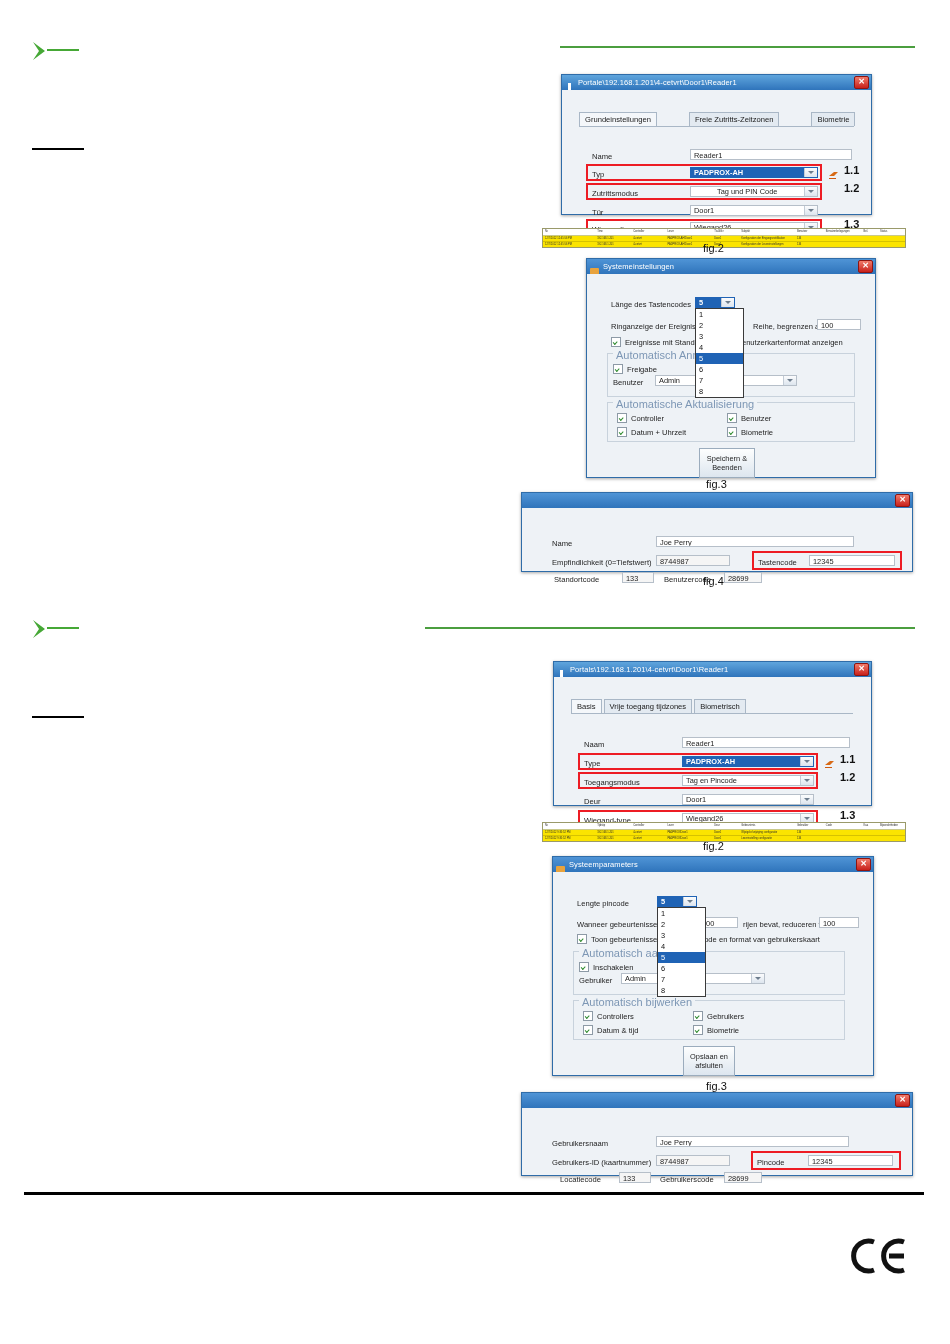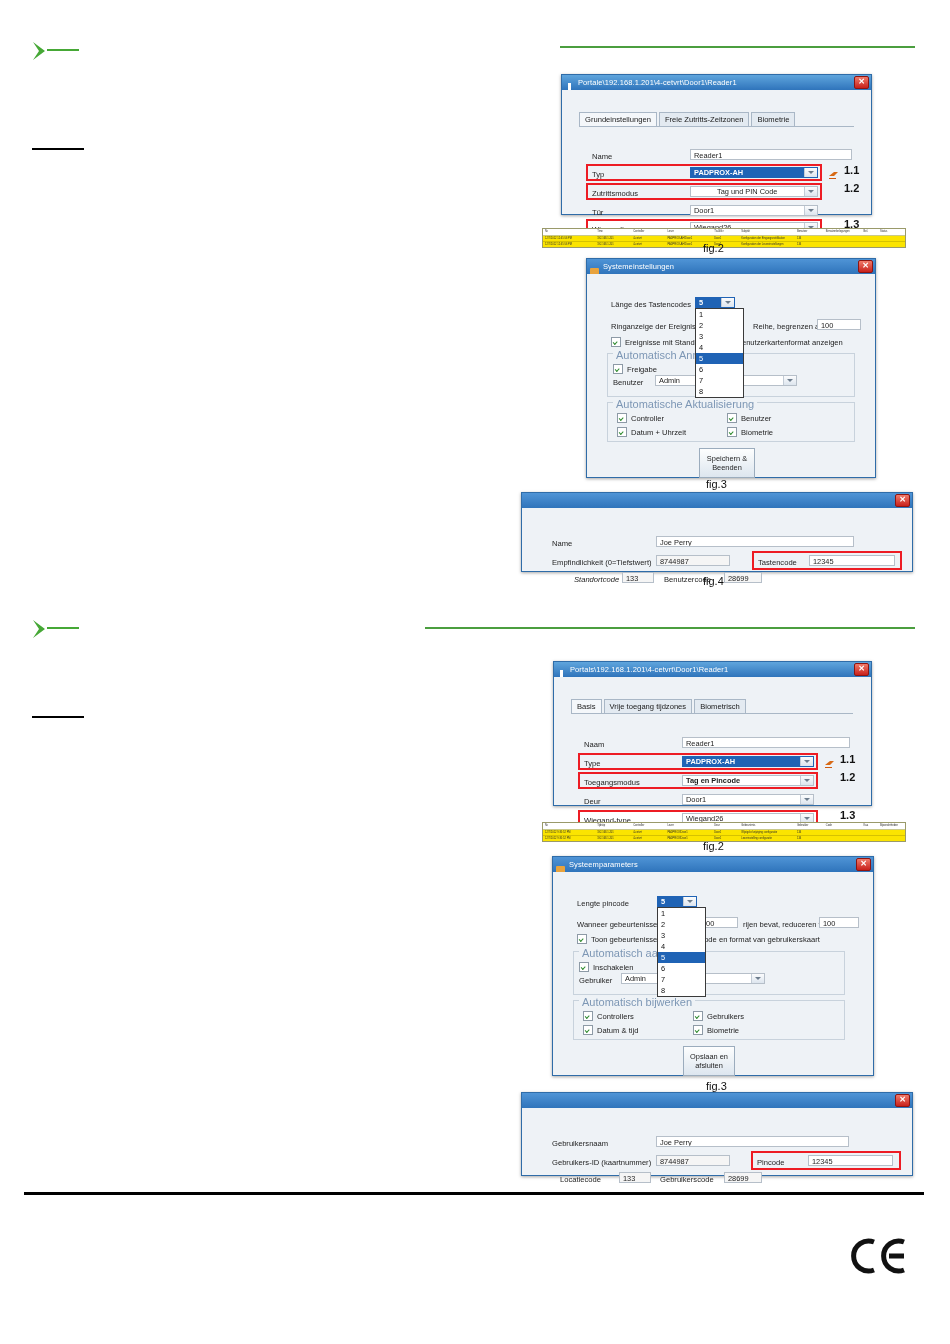--- a/index.html
+++ b/index.html
@@ -130,21 +130,21 @@
     <div class="win-tb">
       <span class="tb-ico">
         <svg viewBox="0 0 9 9" width="9" height="9">
             <rect x="3" y="0" width="3" height="9" fill="#fff"></rect>
           </svg>
       </span>
       <span class="tb-title">Portale\192.168.1.201\4-cetvrt\Door1\Reader1</span>
       <span class="tb-close">✕</span>
     </div>
     <div class="win-body" style="height:123px;">
-      <div class="tabs" style="left:17px;top:22px;">
+      <div class="tabs" style="left:17px;top:22px;gap:30px;">
         <div class="tab active">Grundeinstellungen</div>
         <div class="tab">Freie Zutritts-Zeitzonen</div>
         <div class="tab">Biometrie</div>
       </div>
       <div class="tabline" style="left:17px;top:36px;width:275px;"></div>
 
       <div class="lbl" style="left:30px;top:62px;">Name</div>
       <div class="fld" style="left:128px;top:59px;width:162px;height:11px;">Reader1</div>
 
       <div class="lbl" style="left:30px;top:80px;">Typ</div>
@@ -323,21 +323,21 @@
       <div class="lbl" style="left:30px;top:31px;">Name</div>
       <div class="fld" style="left:134px;top:28px;width:198px;height:11px;">Joe Perry</div>
 
       <div class="lbl" style="left:30px;top:50px;">Empfindlichkeit (0=Tiefstwert)</div>
       <div class="fld gray" style="left:134px;top:47px;width:74px;height:11px;">8744987</div>
 
       <div class="lbl" style="left:236px;top:50px;">Tastencode</div>
       <div class="fld" style="left:287px;top:47px;width:86px;height:11px;">12345</div>
       <div class="redbox" style="left:230px;top:43px;width:150px;height:19px;"></div>
 
-      <div class="lbl" style="left:52px;top:67px;font-style:italic;">Standortcode</div>
+      <div class="lbl" style="left:32px;top:67px;">Standortcode</div>
       <div class="fld gray" style="left:100px;top:64px;width:32px;height:11px;">133</div>
       <div class="lbl" style="left:142px;top:67px;">Benutzercode</div>
       <div class="fld gray" style="left:202px;top:64px;width:38px;height:11px;">28699</div>
     </div>
   </div>
   <div class="figcap" style="left:703px;top:575px;">fig.4</div>
 
   <div class="chev" style="left:30px;top:618px;">
     <svg viewBox="0 0 26 22" width="26" height="22">
         <path d="M3 2 L15 11 L3 20 L9 11 Z" fill="#46a836"></path>
@@ -378,21 +378,21 @@
       <div class="redbox" style="left:24px;top:76px;width:240px;height:17px;"></div>
       <span class="handicon" style="left:270px;top:78px;">
         <svg viewBox="0 0 11 10" width="11" height="10">
           <path d="M1 6 L6 2 L10 2 L6 6 Z" fill="#d86a16"></path>
           <path d="M1 8 L8 8 L8 9 L1 9 Z" fill="#cf5a0f"></path>
         </svg>
       </span>
       <div class="callout" style="left:286px;top:76px;">1.1</div>
 
       <div class="lbl" style="left:30px;top:101px;">Toegangsmodus</div>
-      <div class="combo" style="left:128px;top:98px;width:132px;height:11px;font-weight:bold;">
+      <div class="combo" style="left:128px;top:98px;width:132px;height:11px;">
         <span class="cv">Tag en Pincode</span>
         <span class="ca">
             <i></i>
           </span>
       </div>
       <div class="redbox" style="left:24px;top:95px;width:240px;height:17px;"></div>
       <div class="callout" style="left:286px;top:94px;">1.2</div>
 
       <div class="lbl" style="left:30px;top:120px;">Deur</div>
       <div class="combo" style="left:128px;top:117px;width:132px;height:11px;">

